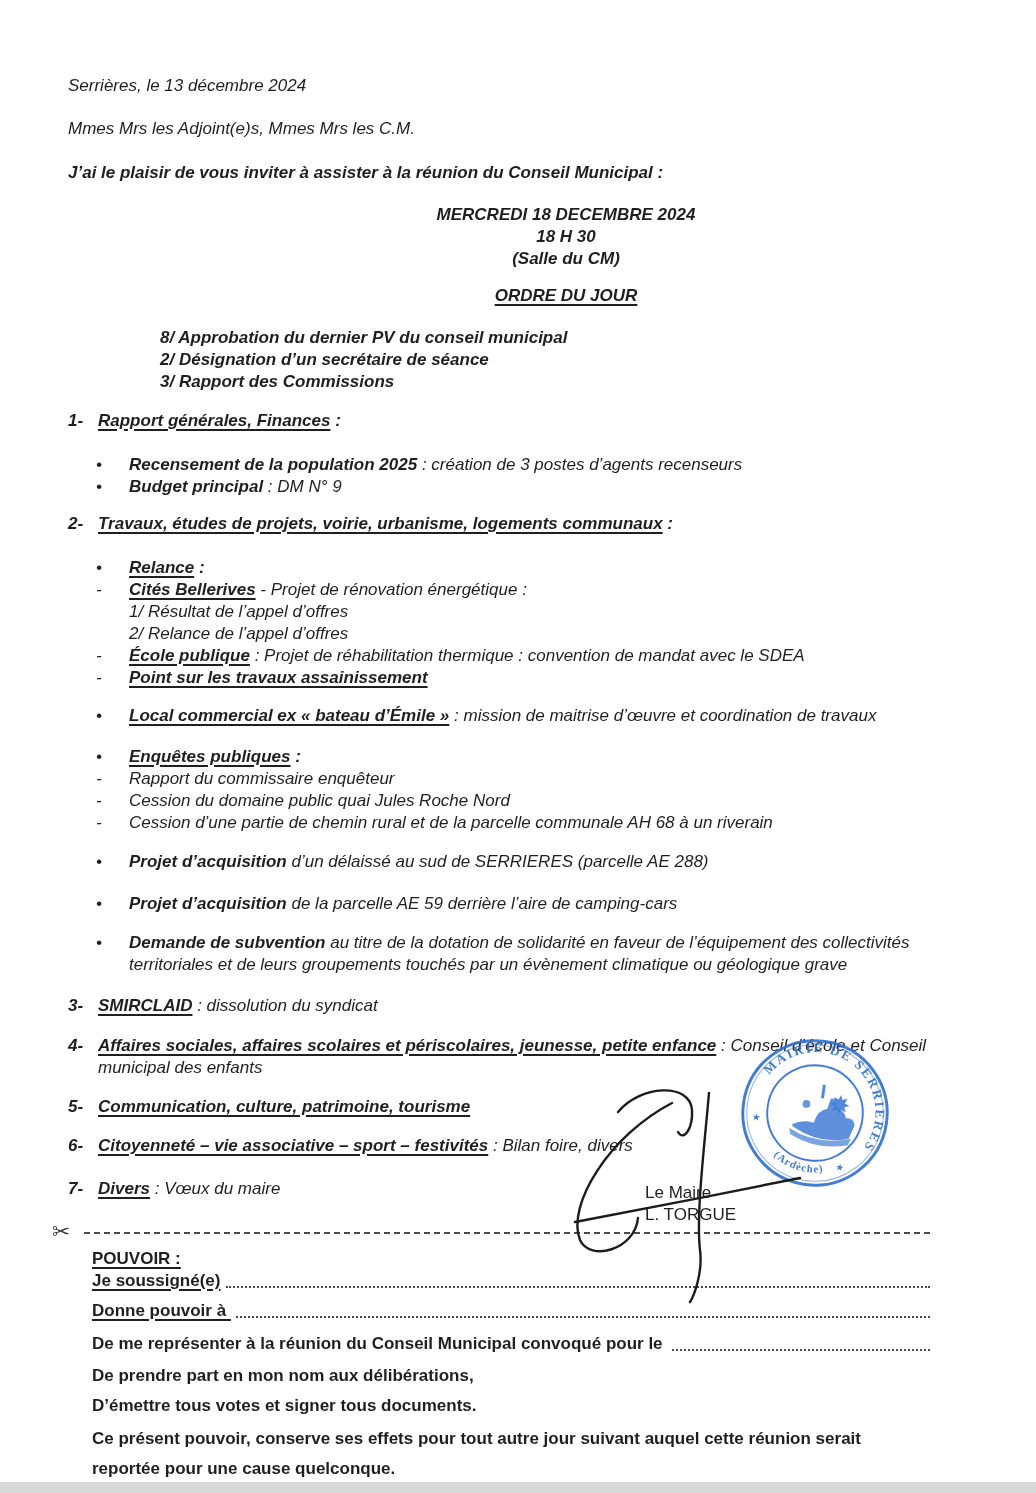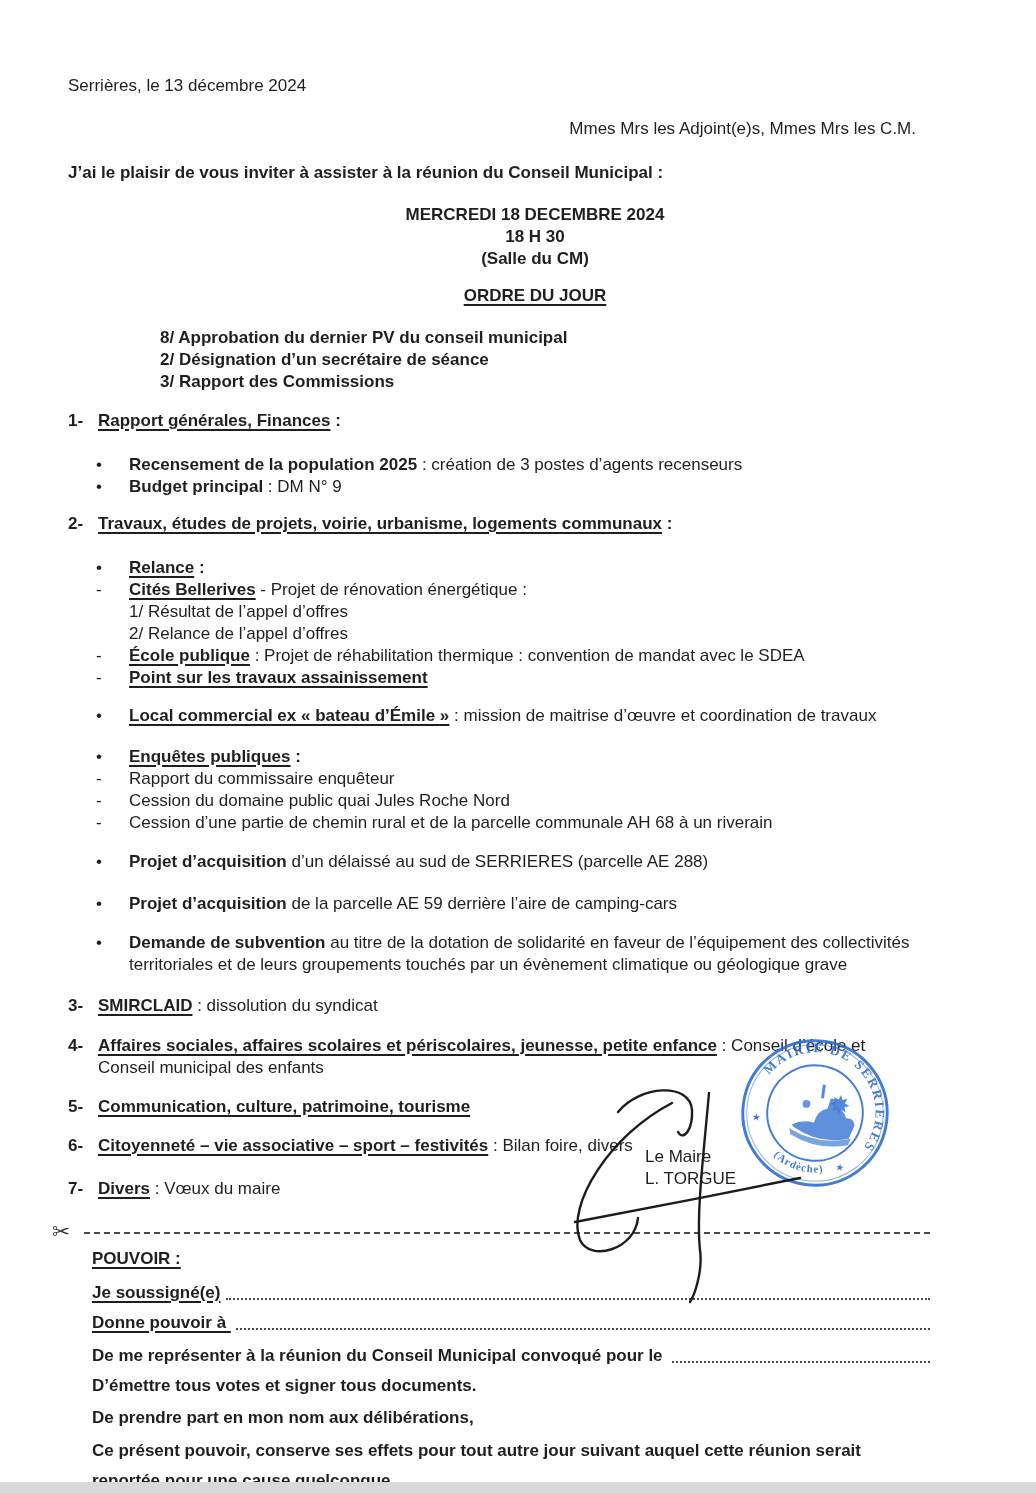--- a/index.html
+++ b/index.html
@@ -2,48 +2,48 @@
 <html><head>
 <meta charset="utf-8">
 <style>
   html,body{margin:0;padding:0;}
   body{
     width:1036px;height:1493px;position:relative;overflow:hidden;
     background:#ffffff;color:#1f1f1f;
     font-family:"Liberation Sans","DejaVu Sans",sans-serif;
     font-size:17px;line-height:22px;
   }
-  .content{padding:75px 120px 0 68px;}
+  .content{padding:75px 58px 0 68px;font-style:italic;}
   .b{font-weight:700;}
   .u{text-decoration:underline;text-underline-offset:3px;text-decoration-thickness:1.5px;}
-  .right{text-align:right;}
+  .right{text-align:left;}
   .centered{text-align:center;padding-left:86px;}
   .prelim-block{margin-left:92px;font-weight:700;}
   .section-head{display:flex;}
   .section-head .num{flex:none;width:30px;font-weight:700;}
   .agenda-item{display:flex;margin-left:28px;}
   .agenda-item .marker{flex:none;width:33px;}
   .sub-line{margin-left:61px;}
   .lead-ub{font-weight:700;text-decoration:underline;text-underline-offset:3px;text-decoration-thickness:1.5px;}
   .lead-b{font-weight:700;}
 
   
   .stamp{position:absolute;left:737px;top:1035px;width:156px;height:156px;
          transform:rotate(8deg);opacity:.9;z-index:3;}
   .sig-svg{position:absolute;left:540px;top:1060px;width:320px;height:260px;z-index:4;}
-  .sig-name-block{position:absolute;left:645px;top:1146px;z-index:2;line-height:22px;}
+  .sig-name-block{position:absolute;left:645px;top:1182px;z-index:2;line-height:22px;}
 
   
   .pouvoir-block{position:absolute;left:0;right:106px;top:1222px;}
   .cut-row{display:flex;align-items:center;padding-left:52px;}
   .scissors{font-size:22px;color:#3a3a3a;flex:none;line-height:20px;}
   .dash-line{flex:1;border-top:2px dashed #4a4a4a;margin-left:14px;margin-top:2px;}
   .p-body{margin-left:92px;}
   .p-title{margin-top:6px;font-weight:700;}
-  .p-row{display:flex;margin-top:12px;}
+  .p-row{display:flex;margin-top:0;}
   .p-row .label{flex:none;white-space:pre;}
   .leader{flex:1;border-bottom:2px dotted #4a4a4a;margin:0 0 4px 5px;}
   .p-line{margin-top:8px;font-weight:700;}
   .p-line.wide{line-height:30px;margin-top:7px;}
 
   .bottom-edge{position:absolute;left:0;right:0;bottom:0;height:11px;background:#d9d9d9;}
 
   .stamp text{font-family:"Liberation Serif","DejaVu Serif",serif;}
 </style>
 </head>
@@ -214,19 +214,19 @@
       <span class="leader"></span>
     </div>
     <div class="p-row" style="margin-top:8px">
       <span class="label b u">Donne pouvoir à </span>
       <span class="leader"></span>
     </div>
     <div class="p-row" style="margin-top:11px">
       <span class="label b">De me représenter à la réunion du Conseil Municipal convoqué pour le </span>
       <span class="leader"></span>
     </div>
+    <div class="p-line" style="margin-top:10px">De prendre part en mon nom aux délibérations,</div>
     <div class="p-line">D’émettre tous votes et signer tous documents.</div>
-    <div class="p-line" style="margin-top:10px">De prendre part en mon nom aux délibérations,</div>
     <div class="p-line wide">Ce présent pouvoir, conserve ses effets pour tout autre jour suivant auquel cette réunion serait reportée pour une cause quelconque.</div>
   </div>
 </div>
 
 <div class="bottom-edge"></div>
 
 </body></html>

